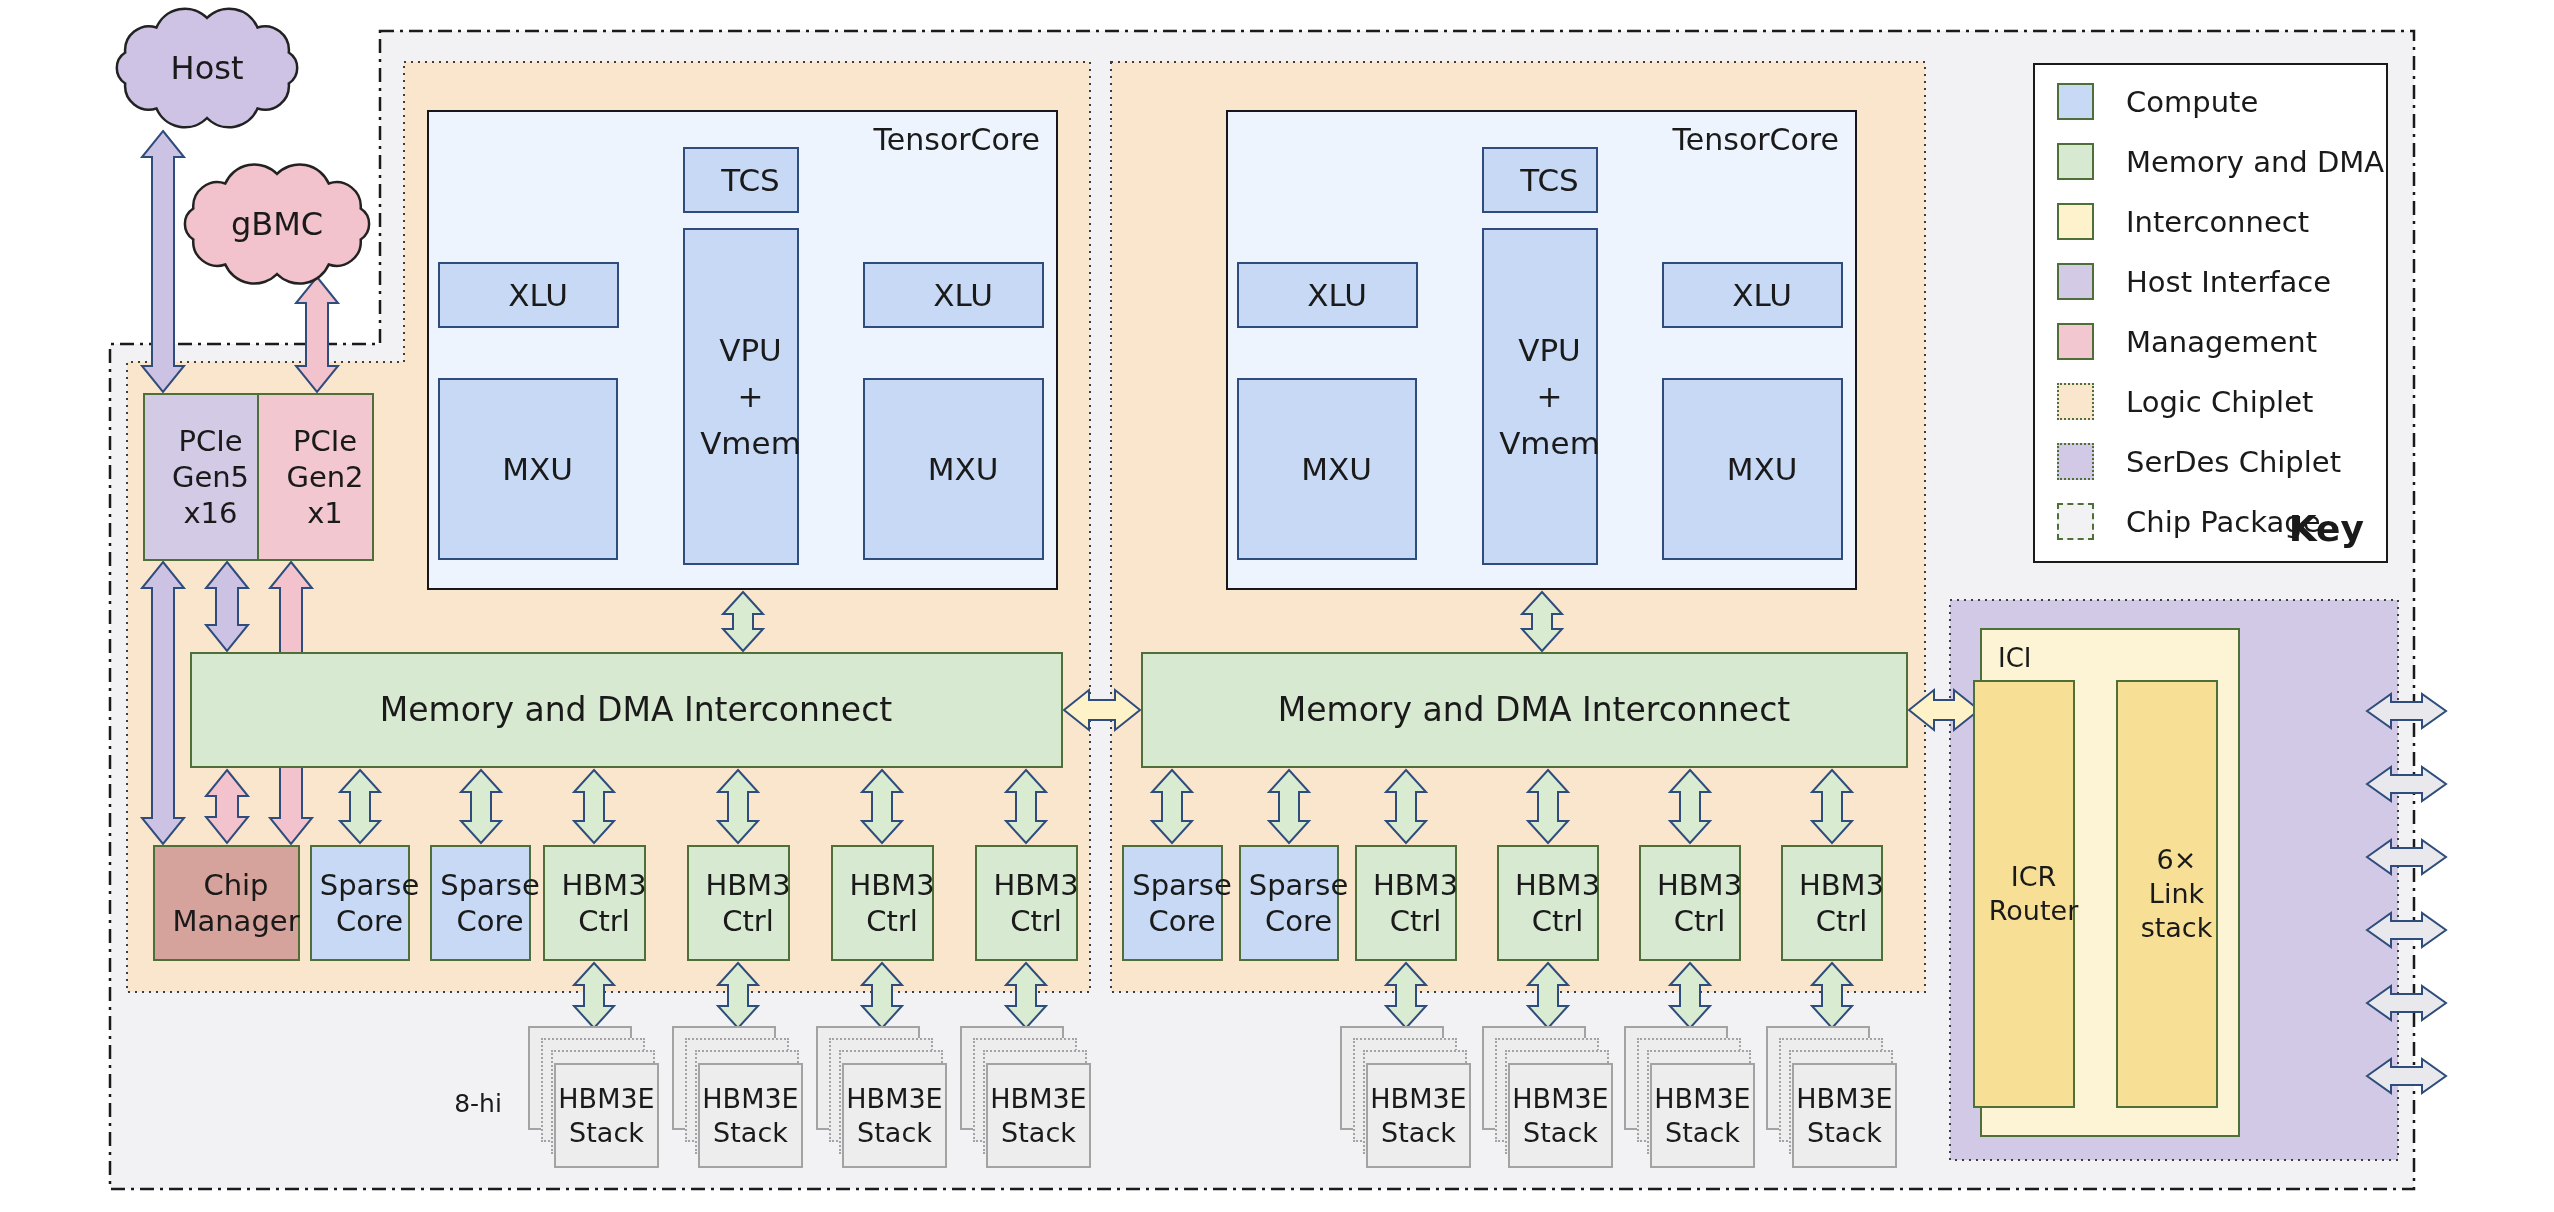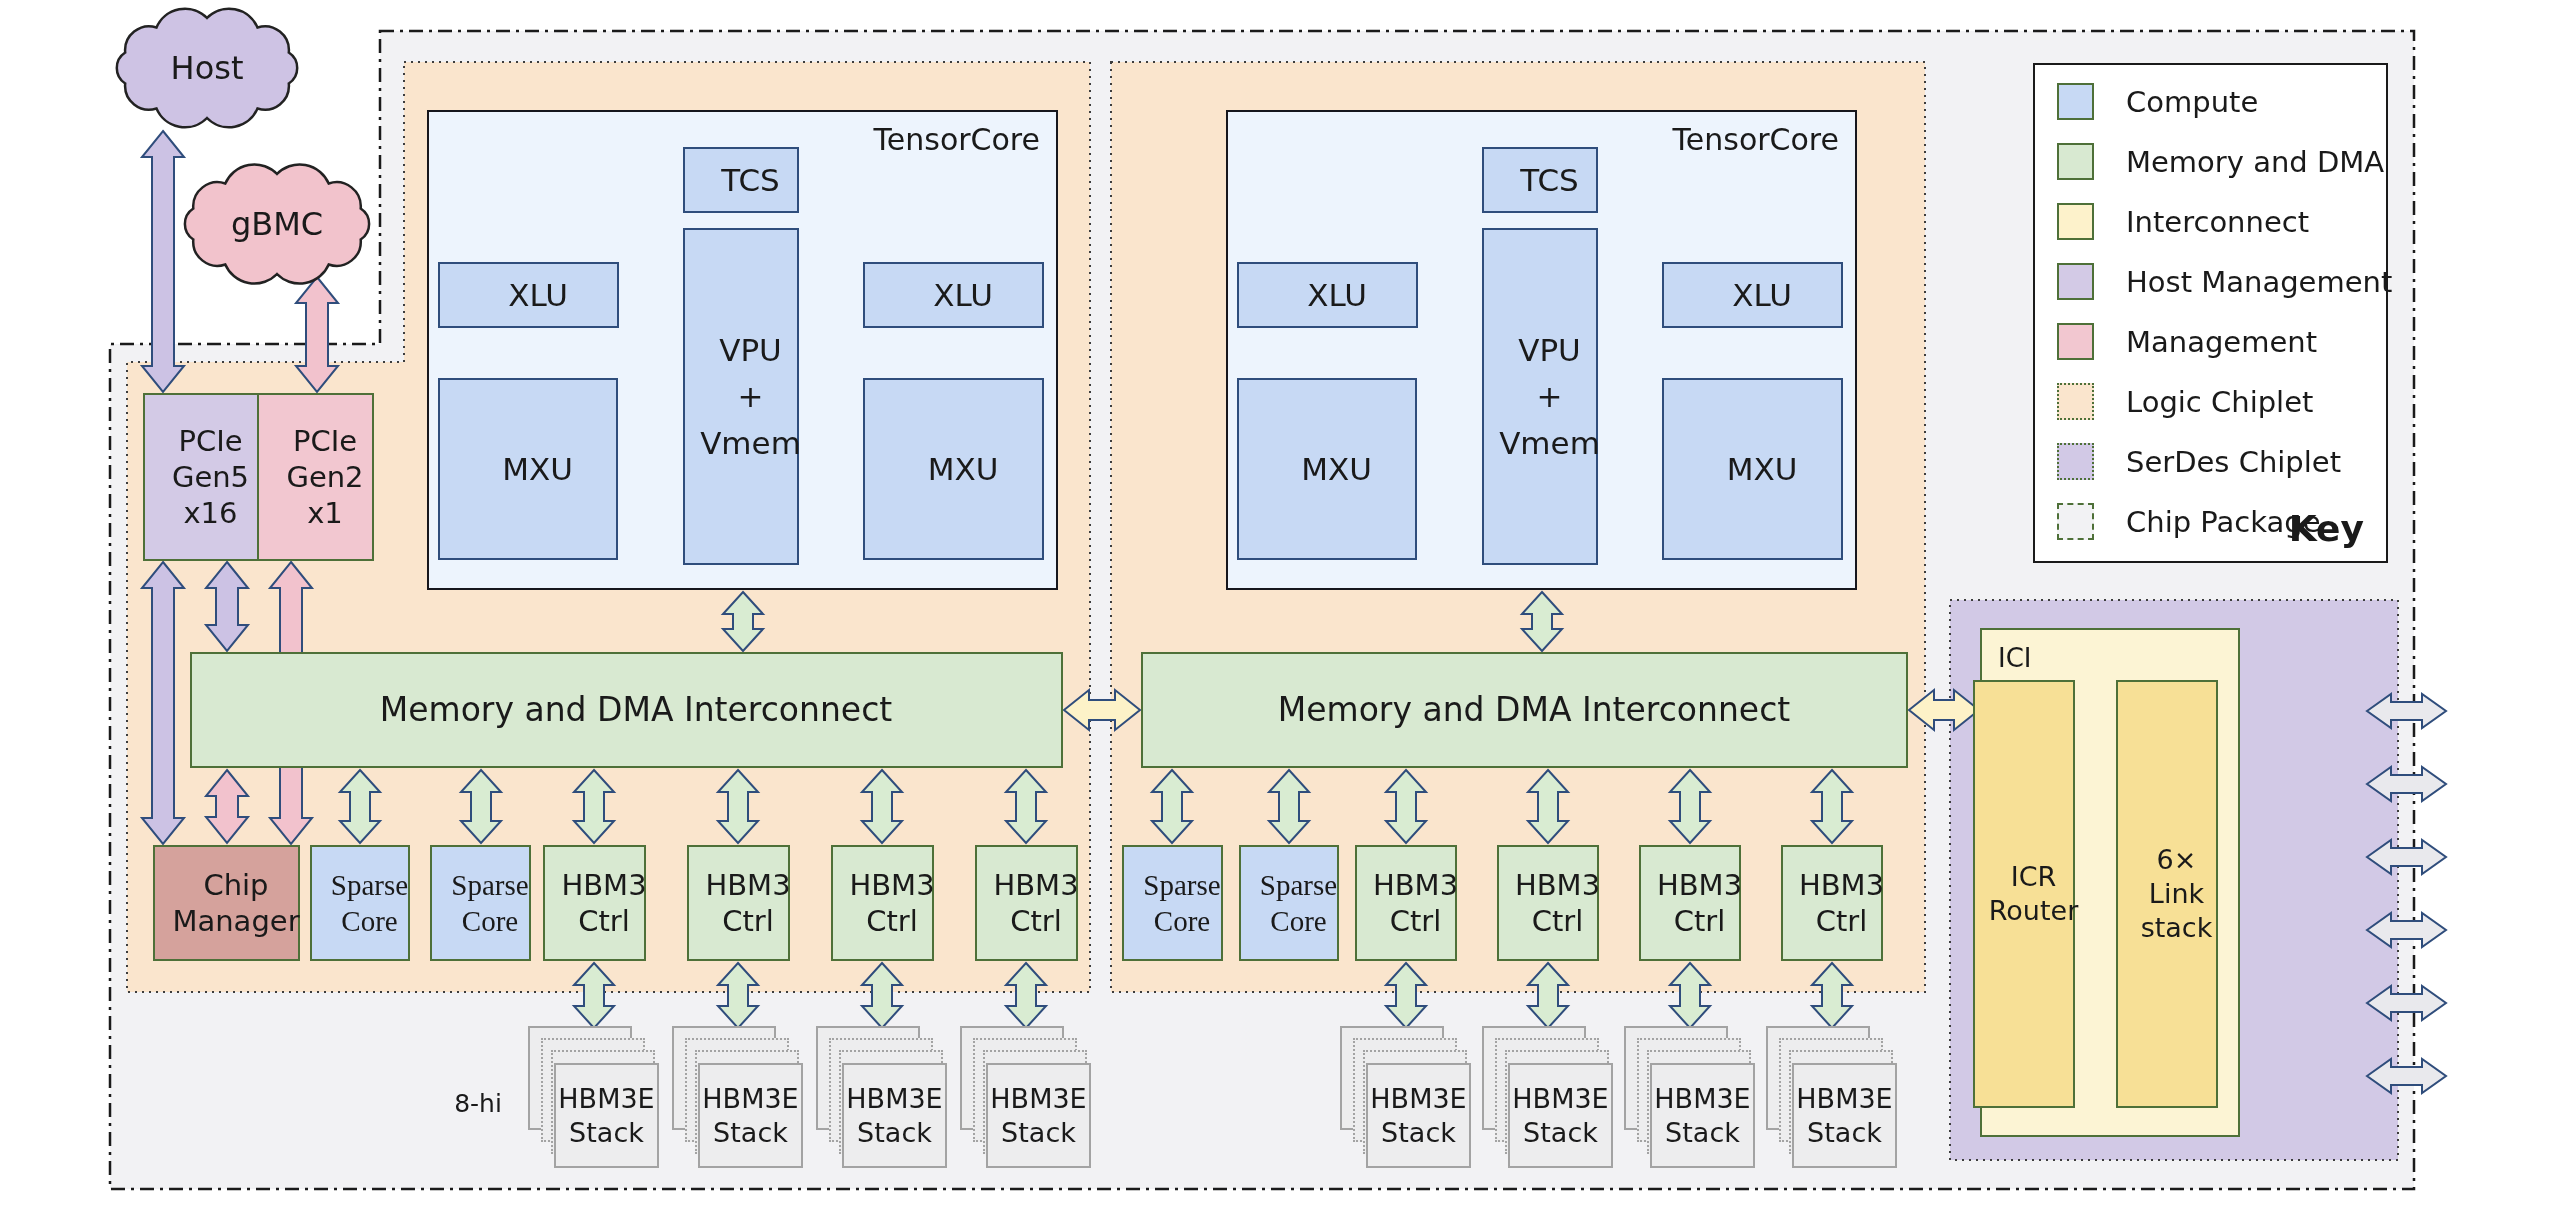--- a/index.html
+++ b/index.html
@@ -10,21 +10,21 @@
     --serdes_box_fill:#f1e6fb; --tensorcore_fill:#edf4fd; --stack_fill:#ededee;
     --arrow_stroke:#2f4d7c; --ink:#1a1a1a;
   }
   html,body{margin:0;padding:0;background:#ffffff;}
   .stage{position:relative;width:2554px;height:1212px;background:#ffffff;overflow:hidden;
          font-family:"DejaVu Sans","Liberation Sans",sans-serif;color:var(--ink);}
   .stage svg{position:absolute;left:0;top:0;}
   .box{position:absolute;box-sizing:border-box;display:flex;align-items:center;justify-content:center;
        text-align:center;white-space:pre-line;line-height:1.25;border:2px solid var(--green_border);padding-left:19px;}
   .compute{background:var(--compute_fill);border-color:var(--compute_border);}
-  .compute-g{background:var(--compute_fill);font-family:Liberation Serif, serif;}
+  .compute-g{background:var(--compute_fill);}
   .memory{background:var(--memory_fill);}
   .hostif{background:var(--host_fill);}
   .mgmt{background:var(--management_fill);}
   .chipmgr{background:var(--chip_manager_fill);}
   .tc{position:absolute;box-sizing:border-box;background:var(--tensorcore_fill);border:2px solid #16161d;}
   .tc-label{position:absolute;right:16px;top:10px;font-size:30px;}
   .bar{background:var(--memory_fill);font-size:33px;}
   .ici-outer{background:var(--ici_outer_fill);}
   .ici-inner{background:var(--ici_inner_fill);font-size:27px;}
   .ici-label{position:absolute;left:16px;top:12px;font-size:26px;}
@@ -246,21 +246,21 @@
         <div class="legend-row">
           <div class="legend-swatch" style="background: rgb(216, 233, 209); border: 2px solid rgb(78, 112, 56);"></div>
           <span class="legend-label">Memory and DMA</span>
         </div>
         <div class="legend-row">
           <div class="legend-swatch" style="background: rgb(253, 242, 203); border: 2px solid rgb(78, 112, 56);"></div>
           <span class="legend-label">Interconnect</span>
         </div>
         <div class="legend-row">
           <div class="legend-swatch" style="background: rgb(211, 202, 230); border: 2px solid rgb(78, 112, 56);"></div>
-          <span class="legend-label">Host Management</span>
+          <span class="legend-label">Host Interface</span>
         </div>
         <div class="legend-row">
           <div class="legend-swatch" style="background: rgb(242, 199, 208); border: 2px solid rgb(78, 112, 56);"></div>
           <span class="legend-label">Management</span>
         </div>
         <div class="legend-row">
           <div class="legend-swatch" style="background: rgb(250, 229, 205); border: 2px dotted rgb(78, 112, 56);"></div>
           <span class="legend-label">Logic Chiplet</span>
         </div>
         <div class="legend-row">

